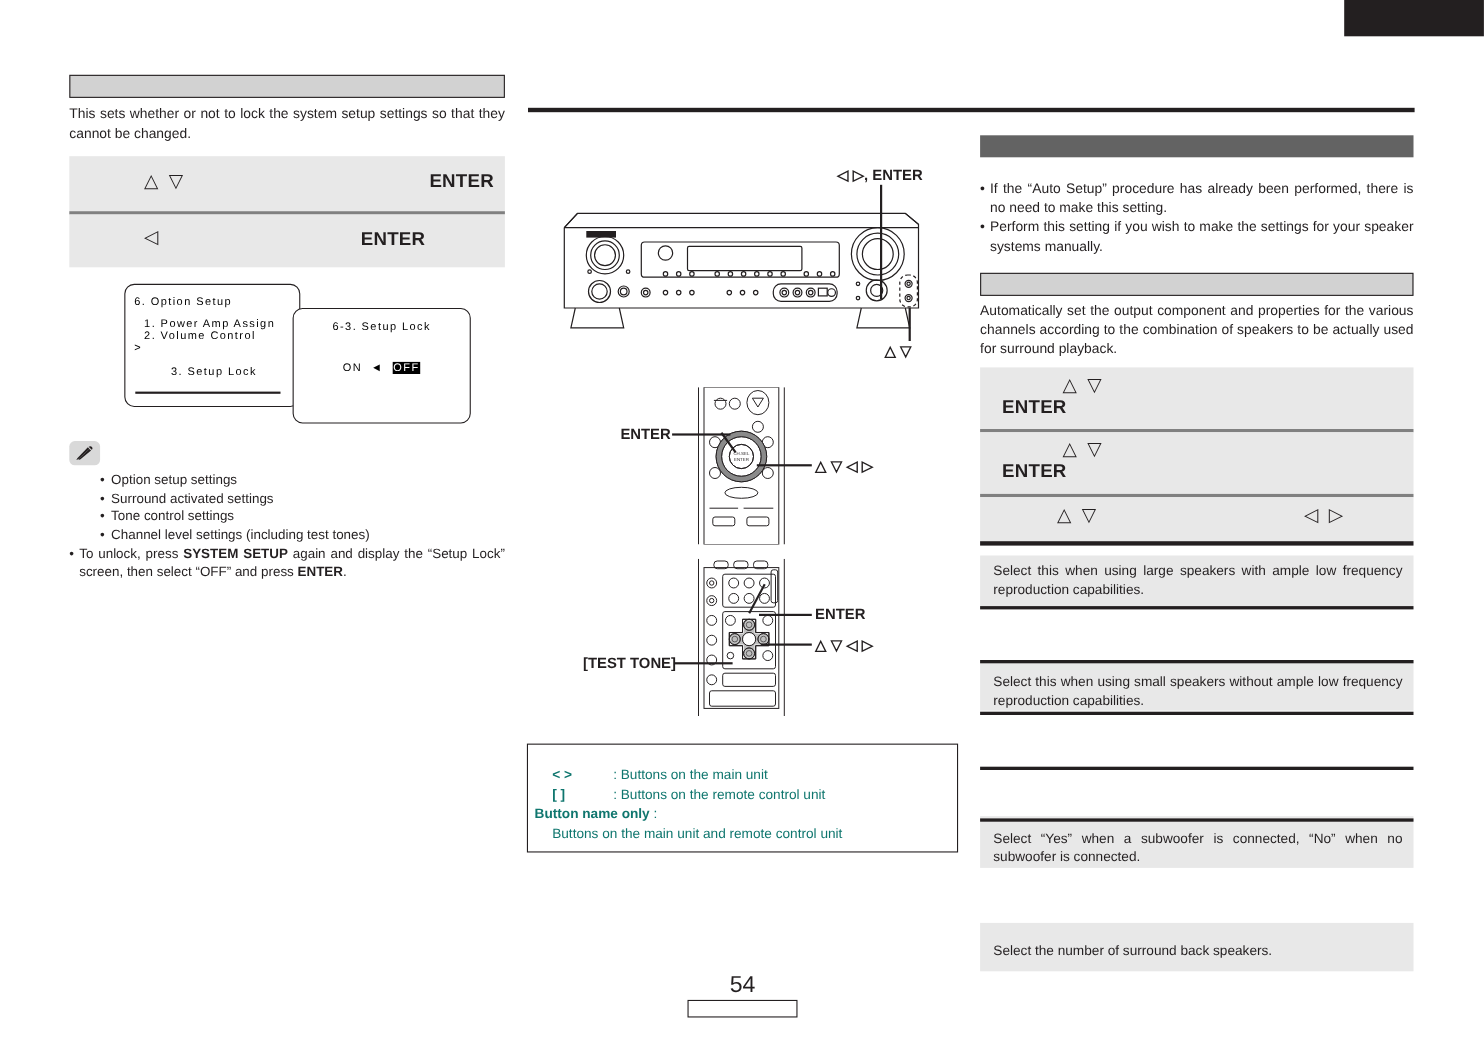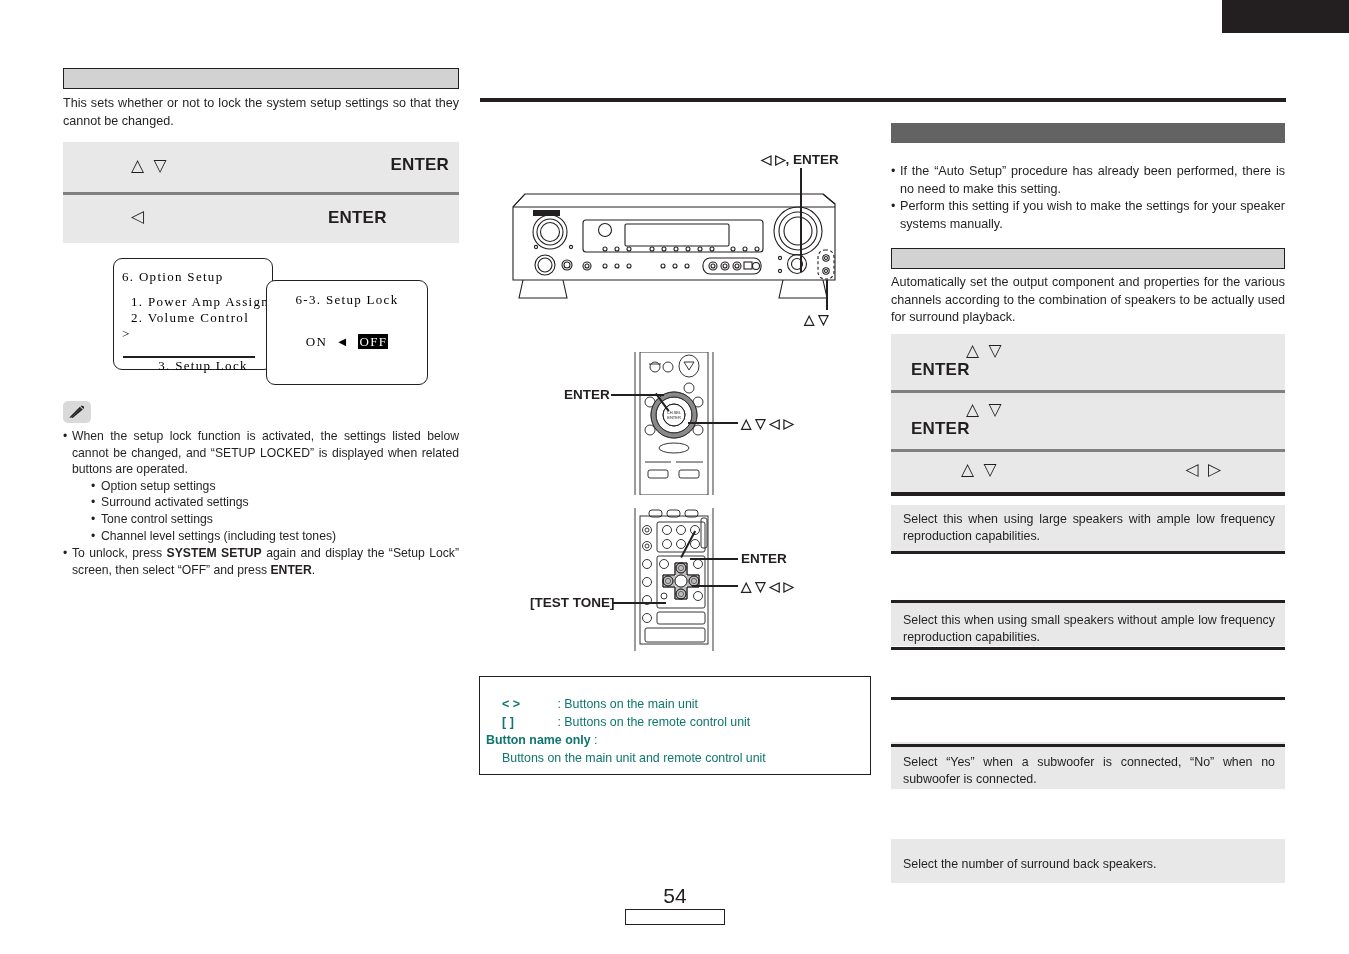--- a/index.html
+++ b/index.html
@@ -45,22 +45,22 @@
   }
   .entertxt{
     font-weight:bold;font-size:17px;letter-spacing:.2px;
     font-family:"Liberation Sans",sans-serif;
   }
 
   
   .osd{
     border:1.6px solid #231f20;border-radius:9px;background:#fff;
     box-sizing:border-box;
-    font-family:Liberation Serif, serif;
-    font-size:13px;color:#000;letter-spacing:1.3px;
+    font-family:Liberation Sans, sans-serif;
+    font-size:10px;color:#000;letter-spacing:1.3px;
   }
   .osd .line{white-space:pre;}
   .osd-underline{position:absolute;background:#231f20;height:2px;}
   .inv{background:#000;color:#fff;padding:0 1px;}
 
   
   .noteicon{
     width:28px;height:22px;background:#d9d9d9;border-radius:5px;
     display:flex;align-items:center;justify-content:center;
   }
@@ -150,21 +150,20 @@
 
   <div class="abs noteicon" style="left:63px;top:401px;">
     <svg width="18" height="14" viewBox="0 0 18 14">
       <path d="M2.3 11.6 L1.4 13.1 L3.1 12.4 L13.3 3.2 L11.9 1.7 Z" fill="#231f20"></path>
       <path d="M12.6 1.1 L14.0 2.6 L15.4 3.9 C16.2 3.1 16.3 2.0 15.6 1.3 C14.9 0.5 13.5 0.4 12.6 1.1 Z" fill="#231f20"></path>
       <path d="M13.3 3.2 L14.8 4.6 L4.6 13.0 L3.1 12.4 Z" fill="#231f20"></path>
     </svg>
   </div>
 
   <div class="abs notelist" style="left:63px;top:428px;width:396px;">
-    <div class="bullet-row">When the setup lock function is activated, the settings listed below cannot be changed, and “SETUP LOCKED” is displayed when related buttons are operated.</div>
     <div class="subitem">Option setup settings</div>
     <div class="subitem">Surround activated settings</div>
     <div class="subitem">Tone control settings</div>
     <div class="subitem">Channel level settings (including test tones)</div>
     <div class="bullet-row" style="margin-top:1px;">
       <span>To unlock, press </span><b>SYSTEM SETUP</b><span> again and display the “Setup Lock” screen, then select “OFF” and press </span><b>ENTER</b><span>.</span>
     </div>
   </div>
 
   <div class="abs rule-thick" style="left:480px;top:98px;width:806px;"></div>

